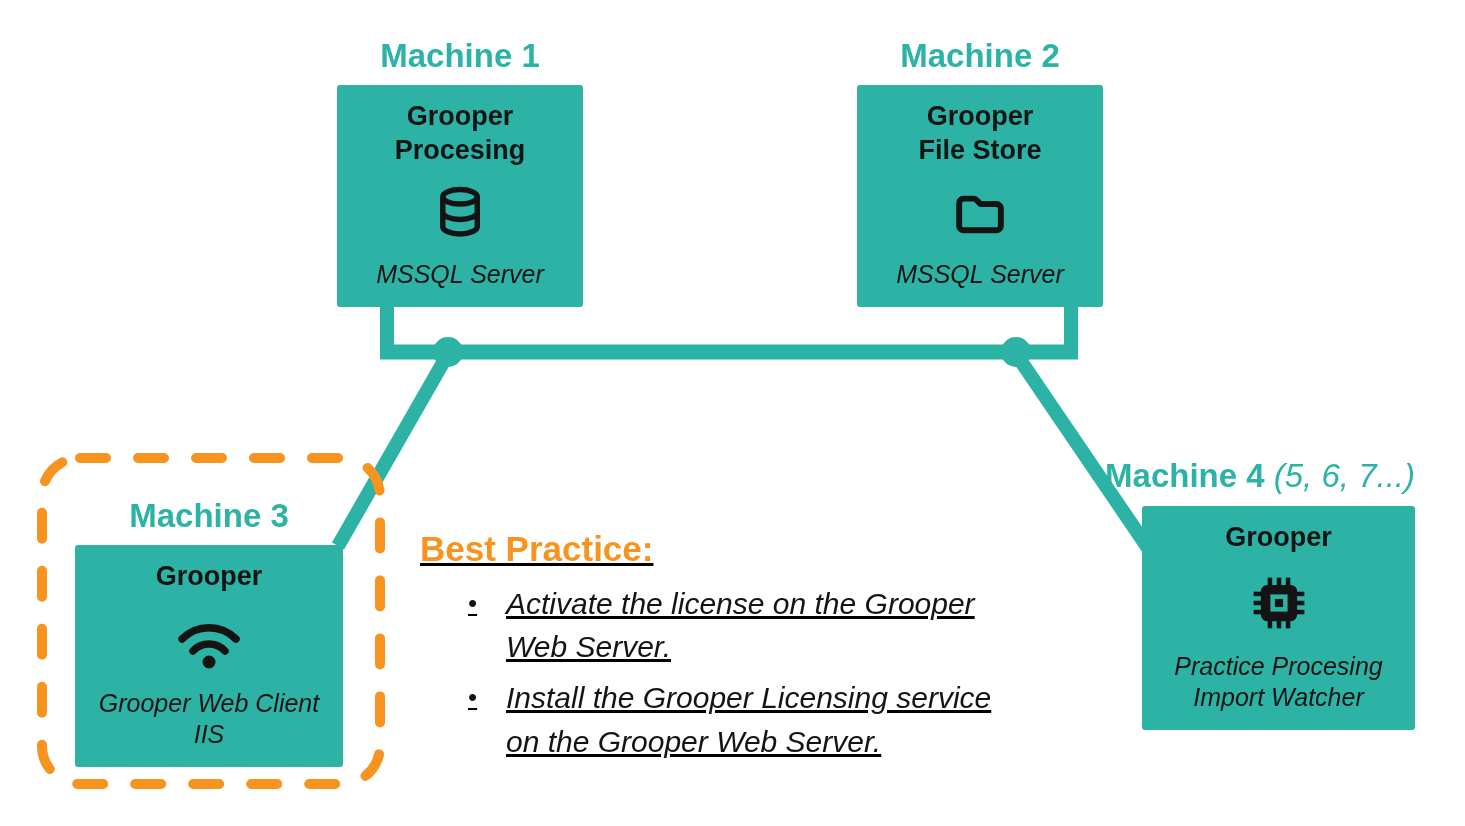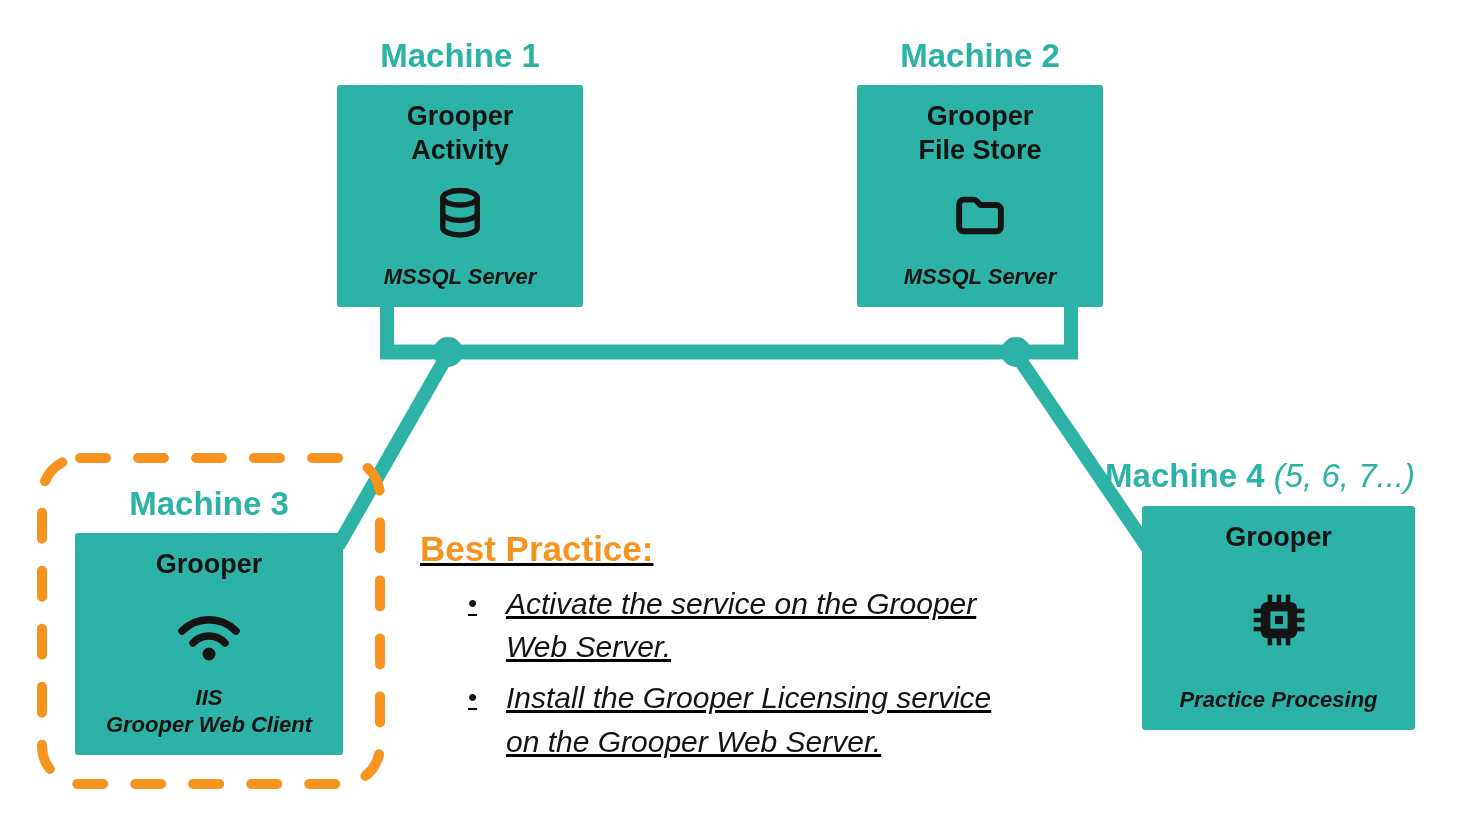--- a/index.html
+++ b/index.html
@@ -67,32 +67,32 @@
     line-height: 1.25;
     text-align: center;
   }
   .box-icon { margin: 4px 0; }
   .box-icon svg { display: block; }
   .icon-stroke { stroke: var(--ink); fill: none; }
   .icon-fill { fill: var(--ink); }
   .icon-hole { fill: var(--teal); }
 
   .box-sub {
-    font-size: 22px;
+    font-size: 25px;
     font-style: italic;
-    font-weight: 700;
+    font-weight: 400;
     line-height: 1.24;
     text-align: center;
   }
   .sub-line { display: block; }
   .sub-line:empty { display: none; }
 
   .m1 { left: 337px; top: 36px; width: 246px; }
   .m2 { left: 867px; top: 36px; width: 226px; }
-  .m3 { left: 75px;  top: 484px; width: 268px; }
+  .m3 { left: 75px;  top: 496px; width: 268px; }
   .m4 { left: 1130px; top: 456px; width: 285px; align-items: flex-end; }
   .m4 .machine-title { text-align: left; padding-left: 5px; margin-bottom: 10px; }
 
   .best-practice {
     position: absolute;
     left: 420px;
     top: 528px;
     width: 648px;
     z-index: 1;
     text-decoration: underline;
@@ -148,21 +148,21 @@
     <circle class="conn-dot" cx="1016" cy="352" r="15"></circle>
 
     <rect class="highlight-border" x="42" y="458" width="338" height="326" rx="38" stroke-width="10" stroke-dasharray="26 32" stroke-linecap="round"></rect>
   </svg>
 
   <div class="machine m1">
     <div class="machine-title"><span>Machine 1</span></div>
     <div class="box">
       <div class="box-name">
         <span class="sub-line">Grooper</span>
-        <span class="sub-line">Activity</span>
+        <span class="sub-line">Procesing</span>
       </div>
       <div class="box-icon">
         <svg width="58" height="58" viewBox="0 0 64 64">
           <ellipse class="icon-stroke" cx="32" cy="13" rx="19" ry="8" stroke-width="6"></ellipse>
           <path class="icon-stroke" d="M13 13 v33 a19 8 0 0 0 38 0 v-33" stroke-width="6"></path>
           <path class="icon-stroke" d="M13 30 a19 8 0 0 0 38 0" stroke-width="6"></path>
         </svg>
       </div>
       <div class="box-sub">
         <span class="sub-line">MSSQL Server</span>
@@ -197,22 +197,22 @@
         <span class="sub-line">Grooper</span>
       </div>
       <div class="box-icon">
         <svg width="70" height="56" viewBox="0 0 70 56">
           <path class="icon-stroke" d="M8 26 a38 38 0 0 1 54 0" stroke-width="7.5" stroke-linecap="round"></path>
           <path class="icon-stroke" d="M19 38 a22 22 0 0 1 32 0" stroke-width="7.5" stroke-linecap="round"></path>
           <circle class="icon-fill" cx="35" cy="49" r="6.5"></circle>
         </svg>
       </div>
       <div class="box-sub">
+        <span class="sub-line">Grooper Web Client</span>
         <span class="sub-line">IIS</span>
-        <span class="sub-line">Grooper Web Client</span>
       </div>
     </div>
   </div>
 
   <div class="machine m4">
     <div class="machine-title"><span>Machine 4</span><span class="title-suffix"> (5, 6, 7...)</span></div>
     <div class="box">
       <div class="box-name">
         <span class="sub-line">Grooper</span>
       </div>
@@ -232,30 +232,31 @@
               <line x1="51" y1="32" x2="60" y2="32"></line>
               <line x1="51" y1="42" x2="60" y2="42"></line>
           </g>
           <rect class="icon-fill" x="12" y="12" width="40" height="40" rx="7"></rect>
           <rect class="icon-hole" x="22.5" y="22.5" width="19" height="19"></rect>
           <rect class="icon-fill" x="27.5" y="27.5" width="9" height="9"></rect>
         </svg>
       </div>
       <div class="box-sub">
         <span class="sub-line">Practice Procesing</span>
+        <span class="sub-line">Import Watcher</span>
       </div>
     </div>
   </div>
 
   <div class="best-practice">
     <div class="bp-heading">Best Practice:</div>
     <ul class="bp-list">
       <li class="bp-item">
         <span class="bp-bullet">•</span>
-        <span class="bp-text">Activate the service on the Grooper Web Server.</span>
+        <span class="bp-text">Activate the license on the Grooper Web Server.</span>
       </li>
       <li class="bp-item">
         <span class="bp-bullet">•</span>
         <span class="bp-text">Install the Grooper Licensing service on the Grooper Web Server.</span>
       </li>
     </ul>
   </div>
 
 </div>
 

